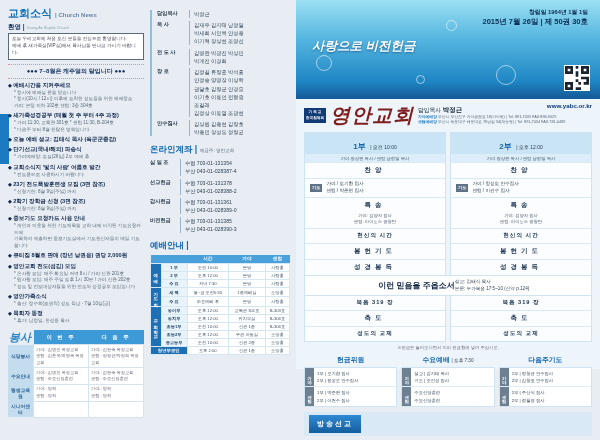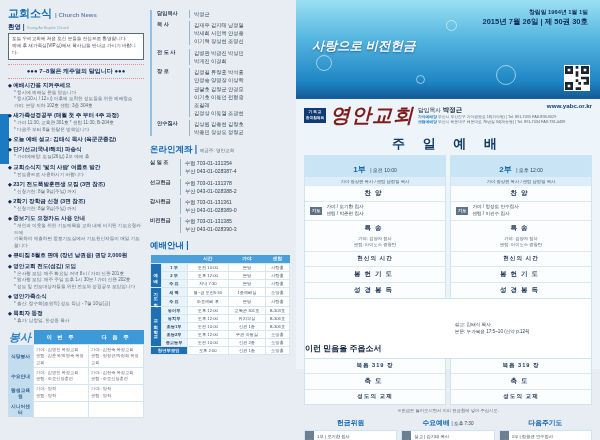--- a/index.html
+++ b/index.html
@@ -68,21 +68,21 @@
   .svc-name{color:#1266b0;font-weight:bold;font-size:8px;}
   .svc-time{color:#345;font-size:5px;}
   .svc-lead{font-size:4.3px;color:#456;background:#ddeefa;padding:1.5px 0;text-align:center;}
   .svc-row{border-top:1px solid #d8eaf5;text-align:center;font-size:6.5px;color:#16304f;padding:3px 0;letter-spacing:4px;font-weight:bold;}
   .svc-row.mid{letter-spacing:1px;font-size:5.6px;}
   .pray-row{display:flex;align-items:center;gap:4px;padding:2px 5px;border-top:1px solid #d8eaf5;}
   .badge{background:#5f7285;color:#fff;font-size:4.2px;padding:1.5px 2px;font-weight:bold;flex:none;}
   .pray-lines{font-size:4.6px;white-space:pre-line;text-align:left;color:#345;line-height:1.5;}
   .special-lines{font-size:4.3px;color:#456;text-align:center;white-space:pre-line;padding-bottom:2px;line-height:1.5;}
   .sermon{display:flex;margin:0 8px;border:1px solid #cfe4f2;background:#fff;align-items:center;}
-  .sermon-title{flex:1.1;text-align:left;font-size:8px;font-weight:bold;color:#10233f;padding:4px 0;margin-top:40px;}
+  .sermon-title{flex:1.1;text-align:right;font-size:8px;font-weight:bold;color:#10233f;padding:4px 0;}
   .sermon-info{flex:1;font-size:4.6px;color:#345;white-space:pre-line;line-height:1.6;padding:2px 0;}
   .svc-wrap.bottom .svc-col{border-top:0;border-bottom:1px solid #cfe4f2;}
   .notice{text-align:center;font-size:4.3px;color:#667;margin:3px 0 4px;}
   .mini-wrap{display:flex;gap:4px;padding:0 8px;}
   .mini{flex:1;}
   .mini-title{text-align:center;color:#1266b0;font-weight:bold;font-size:6.8px;padding:1px 0 2px;}
   .mini-title .t{font-size:4.6px;color:#345;font-weight:normal;}
   .mini-body{border:1px solid #cfe4f2;background:#fff;}
   .mini-row{display:flex;border-top:1px solid #e2eef7;}
   .mini-row:first-child{border-top:0;}
@@ -376,21 +376,20 @@
         <span>부산시 부산진구 가야공원로 18(가야동) | Tel. 891-7035  FAX:898-9029</span>
       </div>
       <div class="addr">
         <span class="tag">센텀예배당</span>
         <span>부산시 해운대구 해운대로 76번길 34(재송동) | Tel. 891-7034  FAX:781-0489</span>
       </div>
     </div>
     <div class="site">www.yabc.or.kr</div>
   </div>
 
-  <div class="worship-title">주 일 예 배</div>
 
   <div class="svc-wrap">
     <div class="svc-col">
       <div class="svc-head">
         <span class="svc-name">1부</span>
         <span class="svc-time">| 오전 10:00</span>
       </div>
       <div class="svc-lead">가야 장상현 목사 / 센텀 남정일 목사</div>
       <div class="svc-row">찬양</div>
       <div class="pray-row">

